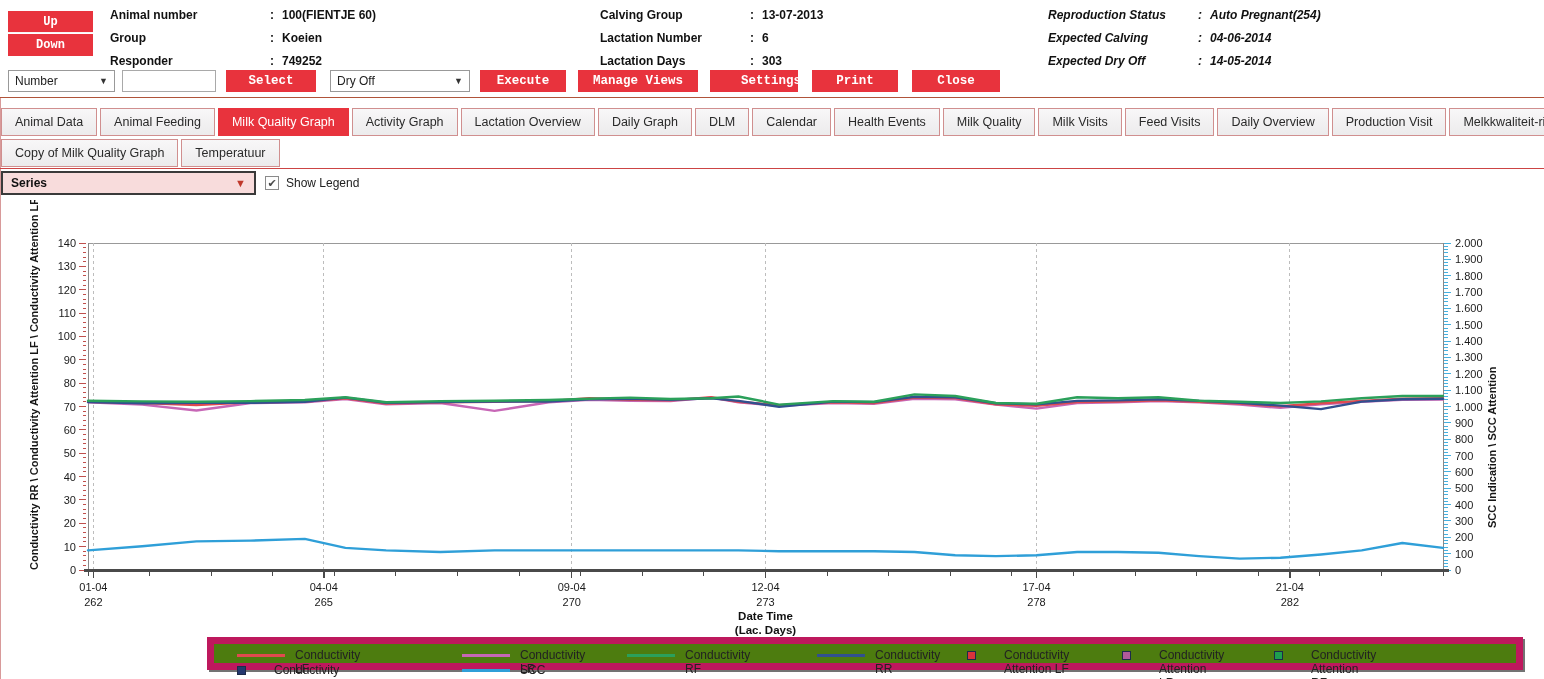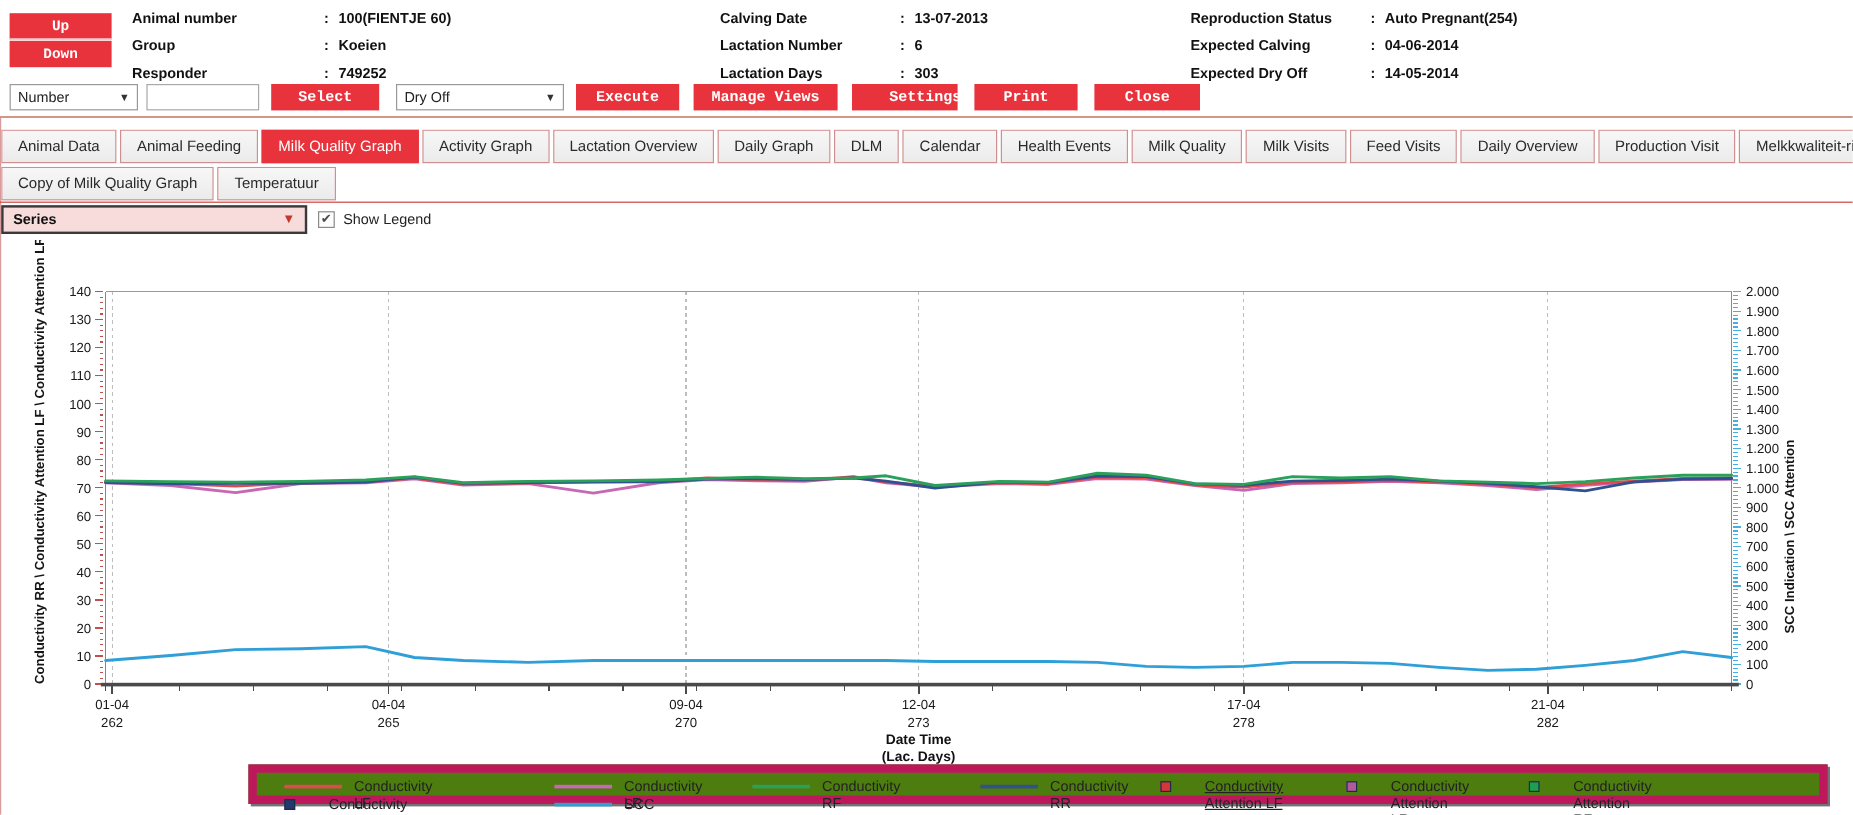--- a/index.html
+++ b/index.html
@@ -11,21 +11,21 @@
             border:none; text-align:center; cursor:pointer; font-family:Liberation Mono, monospace; }
   .updown-up { left:8px; top:11px; width:85px; height:22px; border-bottom:1px solid #f6f6f6; }
   .updown-down { left:8px; top:34px; width:85px; height:22px; }
   .info-col { position:absolute; top:3px; }
   .info-row { display:flex; height:23px; align-items:center; font-size:12px; font-weight:bold; color:#111; }
   .info-row .lbl { display:inline-block; }
   .info-row .colon { display:inline-block; text-align:center; }
   .info-row .val { display:inline-block; }
   #info-col-1 { left:110px; } #info-col-1 .lbl { width:152px; } #info-col-1 .colon { width:20px; }
   #info-col-2 { left:600px; } #info-col-2 .lbl { width:142px; } #info-col-2 .colon { width:20px; }
-  #info-col-3 { left:992px; } #info-col-3 .lbl { width:142px; } #info-col-3 .colon { width:20px; }
+  #info-col-3 { left:1048px;font-style:italic; } #info-col-3 .lbl { width:142px; } #info-col-3 .colon { width:20px; }
 
   .toolbar-item { position:absolute; top:70px; height:22px; }
   .fake-select { background:#fff; border:1px solid #999; font-size:12px; color:#222;
                  display:flex; align-items:center; padding:0 6px; justify-content:space-between; cursor:pointer; }
   .fake-select .arr { font-size:9px; color:#333; }
   .text-input { border:1px solid #a9a9a9; height:22px; font-size:12px; padding:0 4px; }
   .tb-btn { font-size:12.5px; }
 
   .header-divider { position:absolute; left:0; top:97px; width:1544px; height:1px; background:#b0543a; }
   .left-edge { position:absolute; left:0; top:98px; width:1px; height:581px; background:#d89a9a; }
@@ -78,21 +78,21 @@
         <span class="val">Koeien</span>
       </div>
       <div class="info-row">
         <span class="lbl">Responder</span>
         <span class="colon">:</span>
         <span class="val">749252</span>
       </div>
     </div>
   <div class="info-col" id="info-col-2">
       <div class="info-row">
-        <span class="lbl">Calving Date</span>
+        <span class="lbl">Calving Group</span>
         <span class="colon">:</span>
         <span class="val">13-07-2013</span>
       </div>
       <div class="info-row">
         <span class="lbl">Lactation Number</span>
         <span class="colon">:</span>
         <span class="val">6</span>
       </div>
       <div class="info-row">
         <span class="lbl">Lactation Days</span>
@@ -451,21 +451,21 @@
         <div class="legend-item" style="left: 413px; top: 4px;">
           <div class="legend-line" style="background: rgb(43, 160, 90);"></div>
           <span class="legend-text" style="left: 58px;">Conductivity RF</span>
         </div>
         <div class="legend-item" style="left: 603px; top: 4px;">
           <div class="legend-line" style="background: rgb(49, 80, 143);"></div>
           <span class="legend-text" style="left: 58px;">Conductivity RR</span>
         </div>
         <div class="legend-item" style="left: 753px; top: 4px;">
           <div class="legend-square" style="background: rgb(216, 52, 60);"></div>
-          <span class="legend-text" style="left: 37px; text-decoration: underline;">Conductivity Attention LF</span>
+          <span class="legend-text" style="left: 37px;">Conductivity Attention LF</span>
         </div>
         <div class="legend-item" style="left: 908px; top: 4px;">
           <div class="legend-square" style="background: rgb(176, 90, 154);"></div>
           <span class="legend-text" style="left: 37px;">Conductivity Attention LR</span>
         </div>
         <div class="legend-item" style="left: 1060px; top: 4px;">
           <div class="legend-square" style="background: rgb(30, 158, 80);"></div>
           <span class="legend-text" style="left: 37px;">Conductivity Attention RF</span>
         </div>
         <div class="legend-item" style="left: 23px; top: 19px;">

